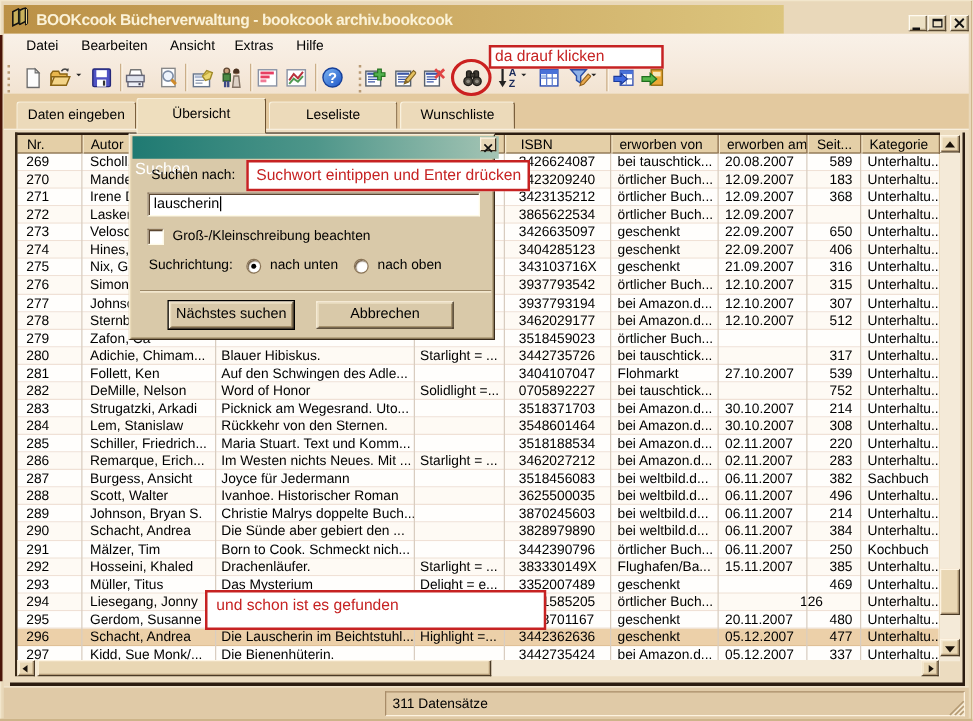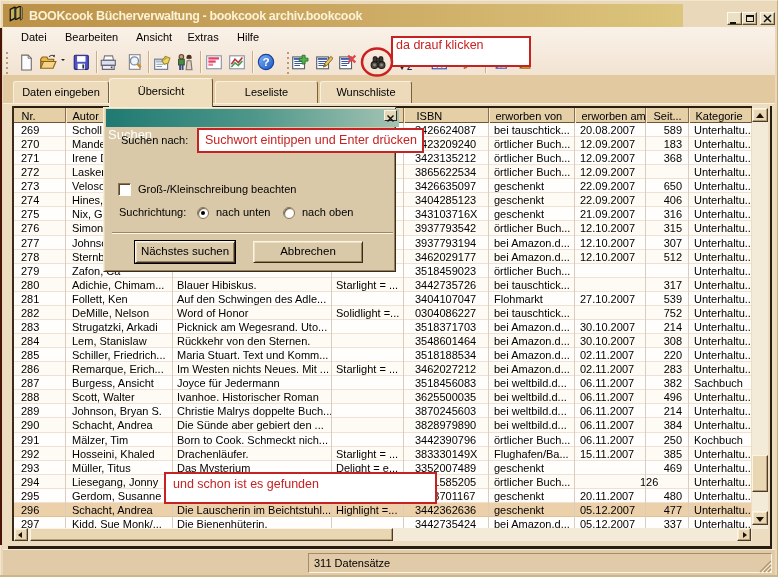--- a/index.html
+++ b/index.html
@@ -1,20 +1,20 @@
 <!DOCTYPE html>
 <html><head><meta charset="utf-8">
 <style>
 *{margin:0;padding:0;box-sizing:border-box}
 html,body{width:778px;height:577px}
 body{position:relative;overflow:hidden;
  font-family:"Liberation Sans",sans-serif;font-size:11px;color:#000;background:#e9d8ba}
 .abs{position:absolute}
 .t{position:absolute;white-space:nowrap}
-#titlebar{position:absolute;left:3px;top:4px;width:680px;height:23px;
+#titlebar{position:absolute;left:3px;top:4px;width:624px;height:23px;
  background:linear-gradient(90deg,#bb9146,#c8a35c 40%,#dcc57e)}
 #title{position:absolute;left:26px;top:5px;font-size:12.5px;font-weight:bold;color:#fbf2d7;letter-spacing:-.35px}
 .wbtn{position:absolute;top:8px;width:15px;height:13px;background:#ece0c4;
  border:1px solid;border-color:#fffaf0 #5a4a32 #5a4a32 #fffaf0;box-shadow:inset -1px -1px 0 #b8a888;
  font:bold 9px "Liberation Sans";text-align:center;line-height:11px;color:#111}
 #menubar{position:absolute;left:3px;top:27px;width:772px;height:48px;
  background:linear-gradient(180deg,#f9f1e8,#f6eadd 55%,#f2e3d1)}
 .mitem{position:absolute;top:4px;font-size:11px}
 .tsep{position:absolute;top:51px;width:1px;height:22px;background:#cbae88;box-shadow:1px 0 0 #fdf6ea}
 .gdot{position:absolute;width:2px;height:2px;background:#b99a74}
@@ -397,21 +397,21 @@
         <i style="left:482px">Flohmarkt</i>
         <i style="left:568px">27.10.2007</i>
         <i style="left:628px;width:42px;text-align:right">539</i>
         <i style="left:682px">Unterhaltu...</i>
       </div>
 <div class="trow rowb" style="top:182.91px">
         <i style="left:9px">282</i>
         <i style="left:60px">DeMille, Nelson</i>
         <i style="left:165px">Word of Honor</i>
         <i style="left:324px">Solidlight =...</i>
-        <i style="left:403px">0304086227</i>
+        <i style="left:403px">0705892227</i>
         <i style="left:482px">bei tauschtick...</i>
         <i style="left:628px;width:42px;text-align:right">752</i>
         <i style="left:682px">Unterhaltu...</i>
       </div>
 <div class="trow rowa" style="top:196.98px">
         <i style="left:9px">283</i>
         <i style="left:60px">Strugatzki, Arkadi</i>
         <i style="left:165px">Picknick am Wegesrand. Uto...</i>
         <i style="left:403px">3518371703</i>
         <i style="left:482px">bei Amazon.d...</i>
@@ -598,32 +598,33 @@
   <path d="M12 1L1 12M12 5L5 12M12 9L9 12" stroke="#b49a74" stroke-width="1.4"></path>
   <path d="M13 2L2 13M13 6L6 13M13 10L10 13" stroke="#f6ecd8" stroke-width="1"></path>
  </svg>
 </div>
 
 <div id="dlg">
  <div id="dlgtitle">Suchen<div id="dlgx"><svg width="11" height="9" viewBox="0 0 11 9">
           <path d="M2.5 1.5l6 6M8.5 1.5l-6 6" stroke="#111" stroke-width="1.4"></path>
         </svg></div></div>
  <div class="t" style="left:17px;top:26px">Suchen nach:</div>
+ <div id="dlginput">lauscherin<span style="border-left:1px solid #000;margin-left:1px"></span></div>
  <div id="chk"></div>
  <div class="t" style="left:34px;top:75px">Groß-/Kleinschreibung beachten</div>
  <div class="t" style="left:15px;top:98px">Suchrichtung:</div>
  <div class="radio" style="left:93px;top:99px">
       <div style="position:absolute;left:3px;top:3px;width:4px;height:4px;border-radius:50%;background:#000"></div>
     </div>
  <div class="t" style="left:112px;top:98px">nach unten</div>
  <div class="radio" style="left:179px;top:99px"></div>
  <div class="t" style="left:198px;top:98px">nach oben</div>
  <div id="dlgsep"></div>
  <div class="dbtn" style="left:31px;width:100px;outline:1px solid #000">Nächstes suchen</div>
  <div class="dbtn" style="left:149px;width:110px">Abbrechen</div>
 </div>
 
-<div class="redbox" style="left:391px;top:36px;width:140px;height:31px;padding-left:3px">da drauf klicken</div>
+<div class="redbox" style="left:391px;top:36px;width:140px;height:19px;padding-left:3px">da drauf klicken</div>
 <div class="redbox" style="left:197px;top:128px;width:227px;height:25px;padding:3px 0 0 6px">Suchwort eintippen und Enter drücken</div>
 <div class="redbox" style="left:164px;top:472px;width:273px;height:32px;padding:3px 0 0 7px">und schon ist es gefunden</div>
 <svg class="abs" style="left:358px;top:45px;z-index:20" width="38" height="34" viewBox="0 0 38 34">
  <ellipse cx="19" cy="17" rx="15" ry="13.6" fill="none" stroke="#cb2020" stroke-width="2.5"></ellipse>
 </svg>
 
 </body></html>

